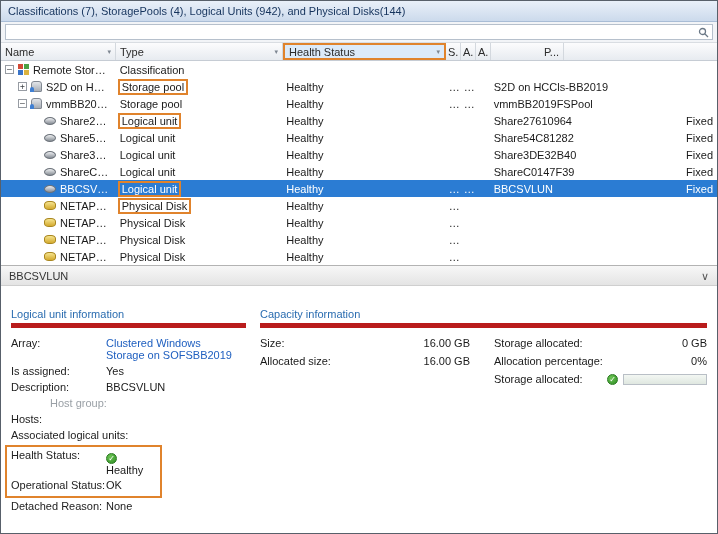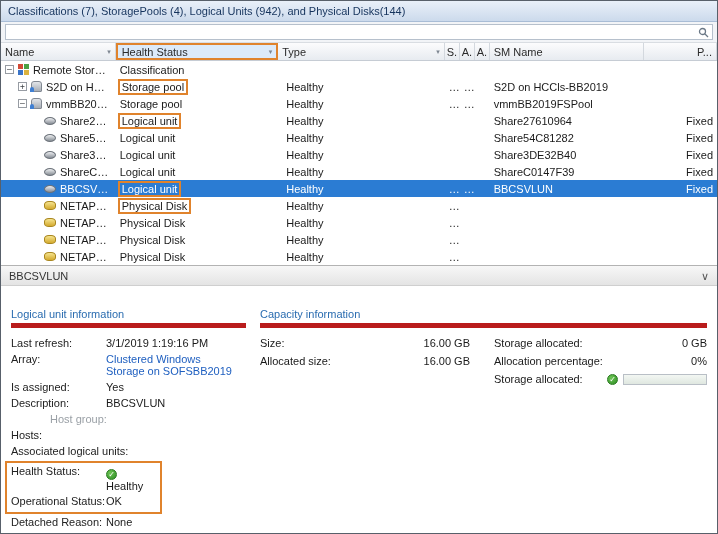--- a/index.html
+++ b/index.html
@@ -98,39 +98,36 @@
       </span>
     </div>
   </div>
 
   <div class="grid">
     <div class="grid-header">
         <div class="hcell col-name">
           <span class="hlabel">Name</span>
           <span class="sortglyph">▾</span>
         </div>
+        <div class="hcell col-type">
+          <span class="hlabel">Type</span>
+          <span class="sortglyph">▾</span>
+        </div>
         <div class="hcell col-health annotated-cell">
           <span class="hlabel">Health Status</span>
           <span class="sortglyph">▾</span>
         </div>
-        <div class="hcell col-type">
-          <span class="hlabel">Type</span>
-          <span class="sortglyph">▾</span>
-        </div>
         <div class="hcell col-s">
           <span class="hlabel">S.</span>
         </div>
         <div class="hcell col-a1">
           <span class="hlabel">A.</span>
         </div>
         <div class="hcell col-a2">
           <span class="hlabel">A.</span>
-        </div>
-        <div class="hcell col-sm">
-          <span class="hlabel">SM Name</span>
         </div>
         <div class="hcell col-p">
           <span class="hlabel">P...</span>
         </div>
       </div>
     <div class="grid-body">
         <div class="grow">
           <div class="cell col-name" style="padding-left: 4px;">
             <span class="expander">–</span>
             <span class="row-icon icon-classification"></span>
@@ -327,24 +324,20 @@
 
   <div class="section-bar">
     <span>BBCSVLUN</span>
     <span class="chevron">∨</span>
   </div>
 
   <div class="details">
     <div class="d-left">
       <div class="d-header">Logical unit information</div>
       <div>
-          <div class="d-row">
-            <span class="d-label">Last refresh:</span>
-            <span class="d-value">3/1/2019 1:19:16 PM</span>
-          </div>
           <div class="d-row">
             <span class="d-label">Array:</span>
             <span class="d-value link">Clustered Windows Storage on SOFSBB2019</span>
           </div>
           <div class="d-row">
             <span class="d-label">Is assigned:</span>
             <span class="d-value">Yes</span>
           </div>
           <div class="d-row">
             <span class="d-label">Description:</span>

